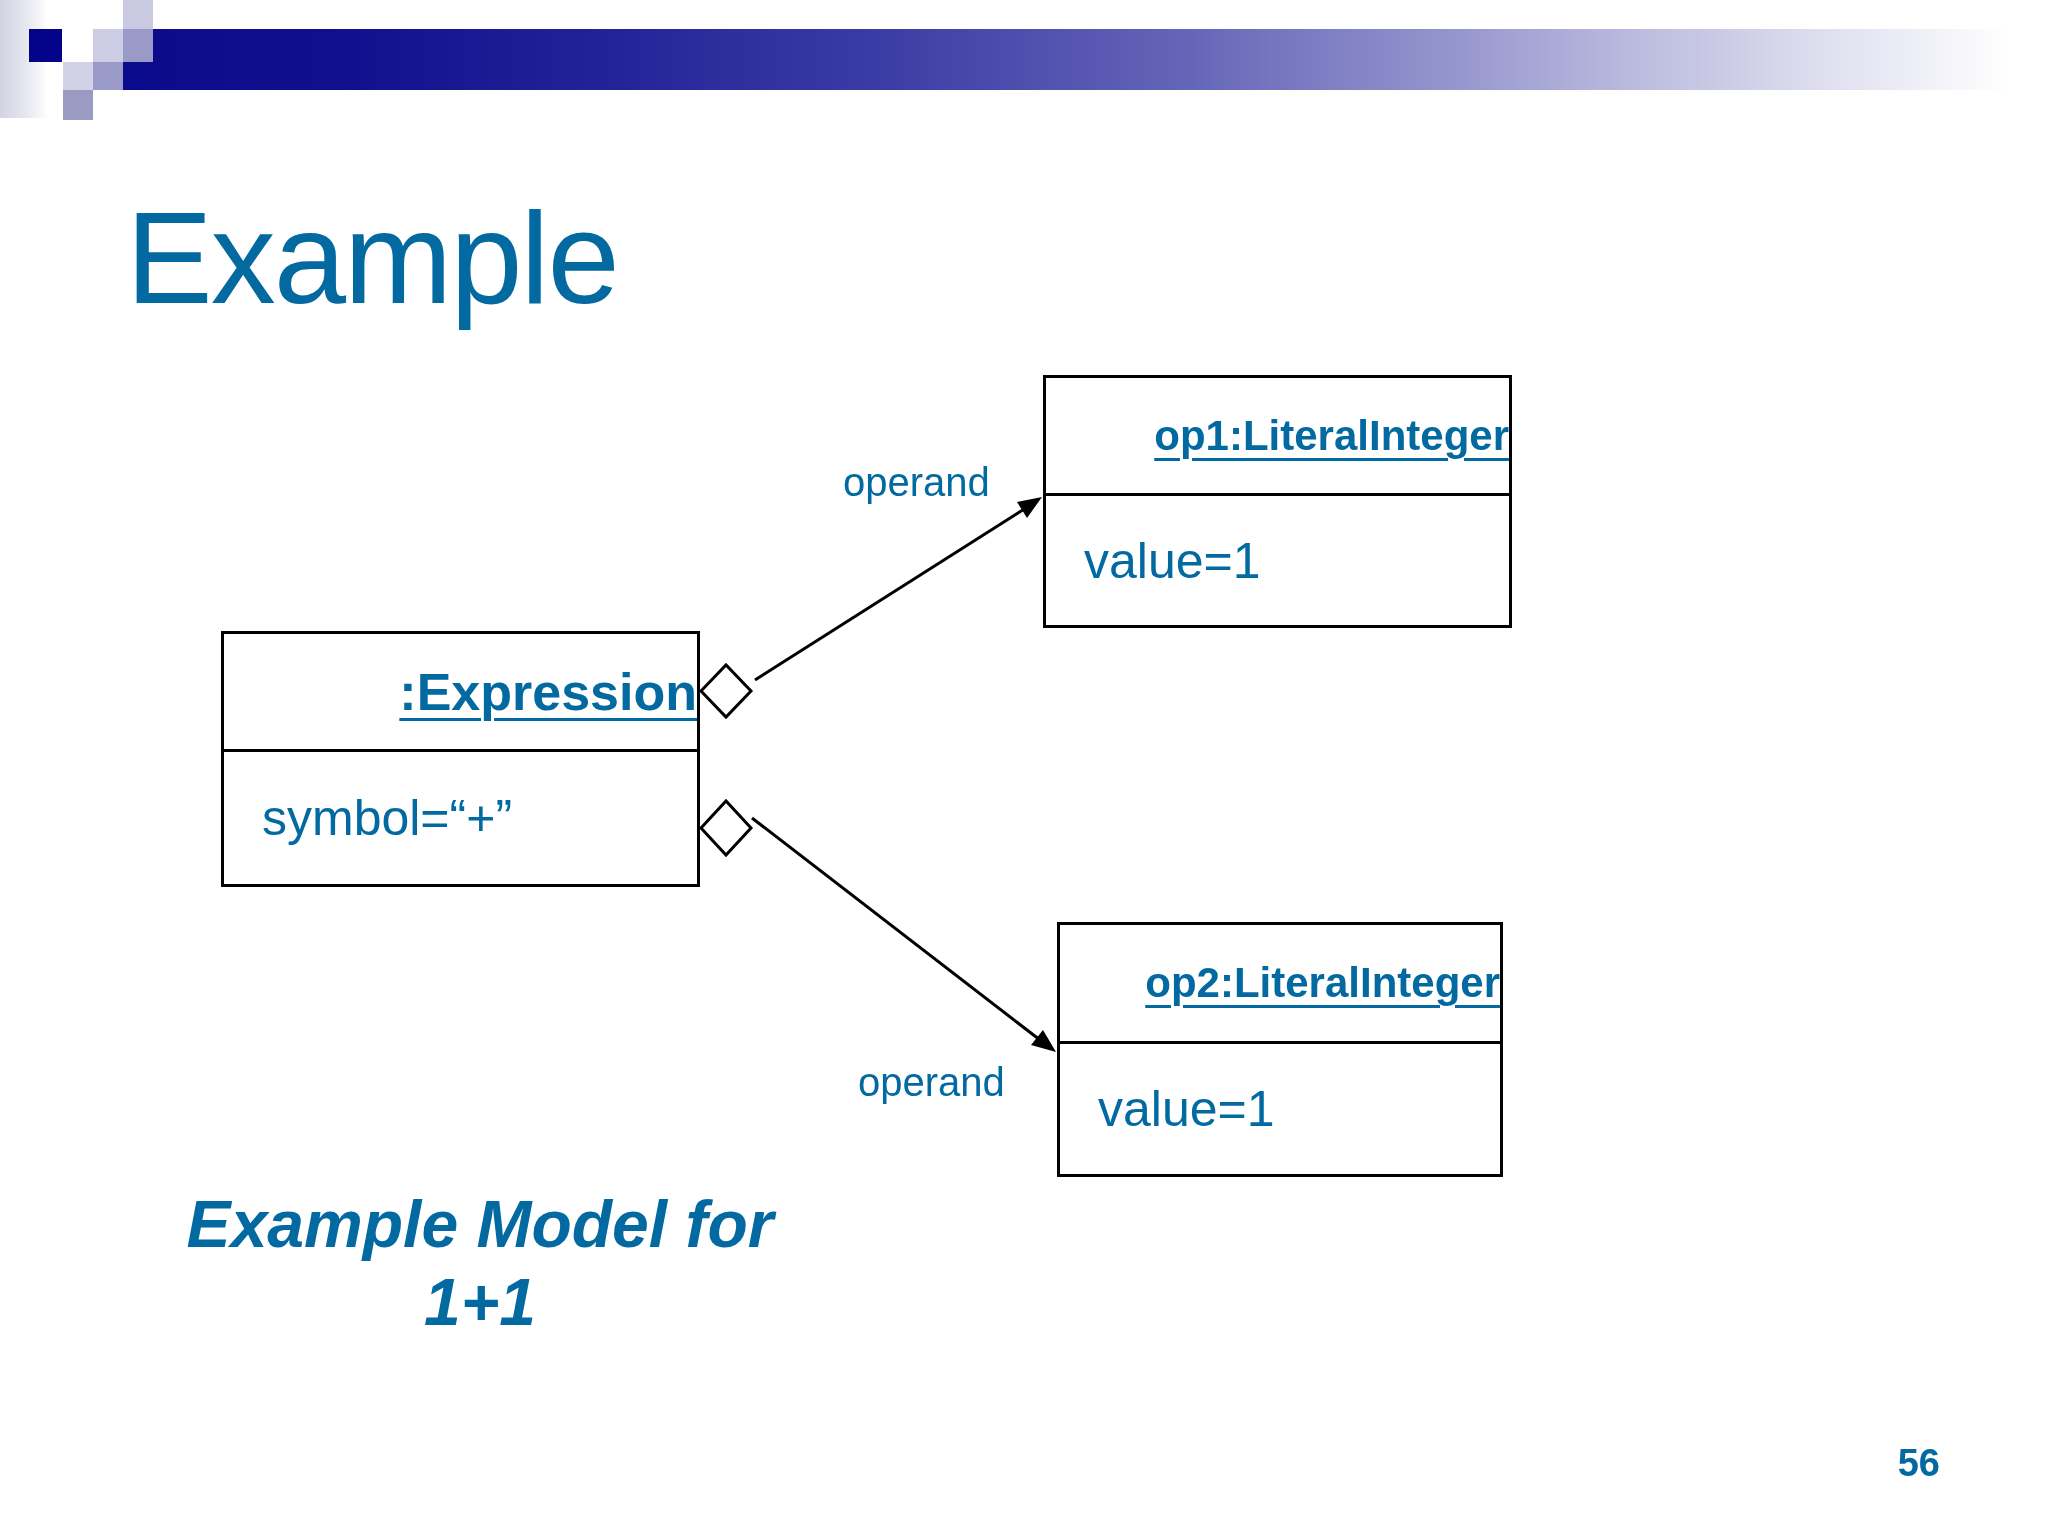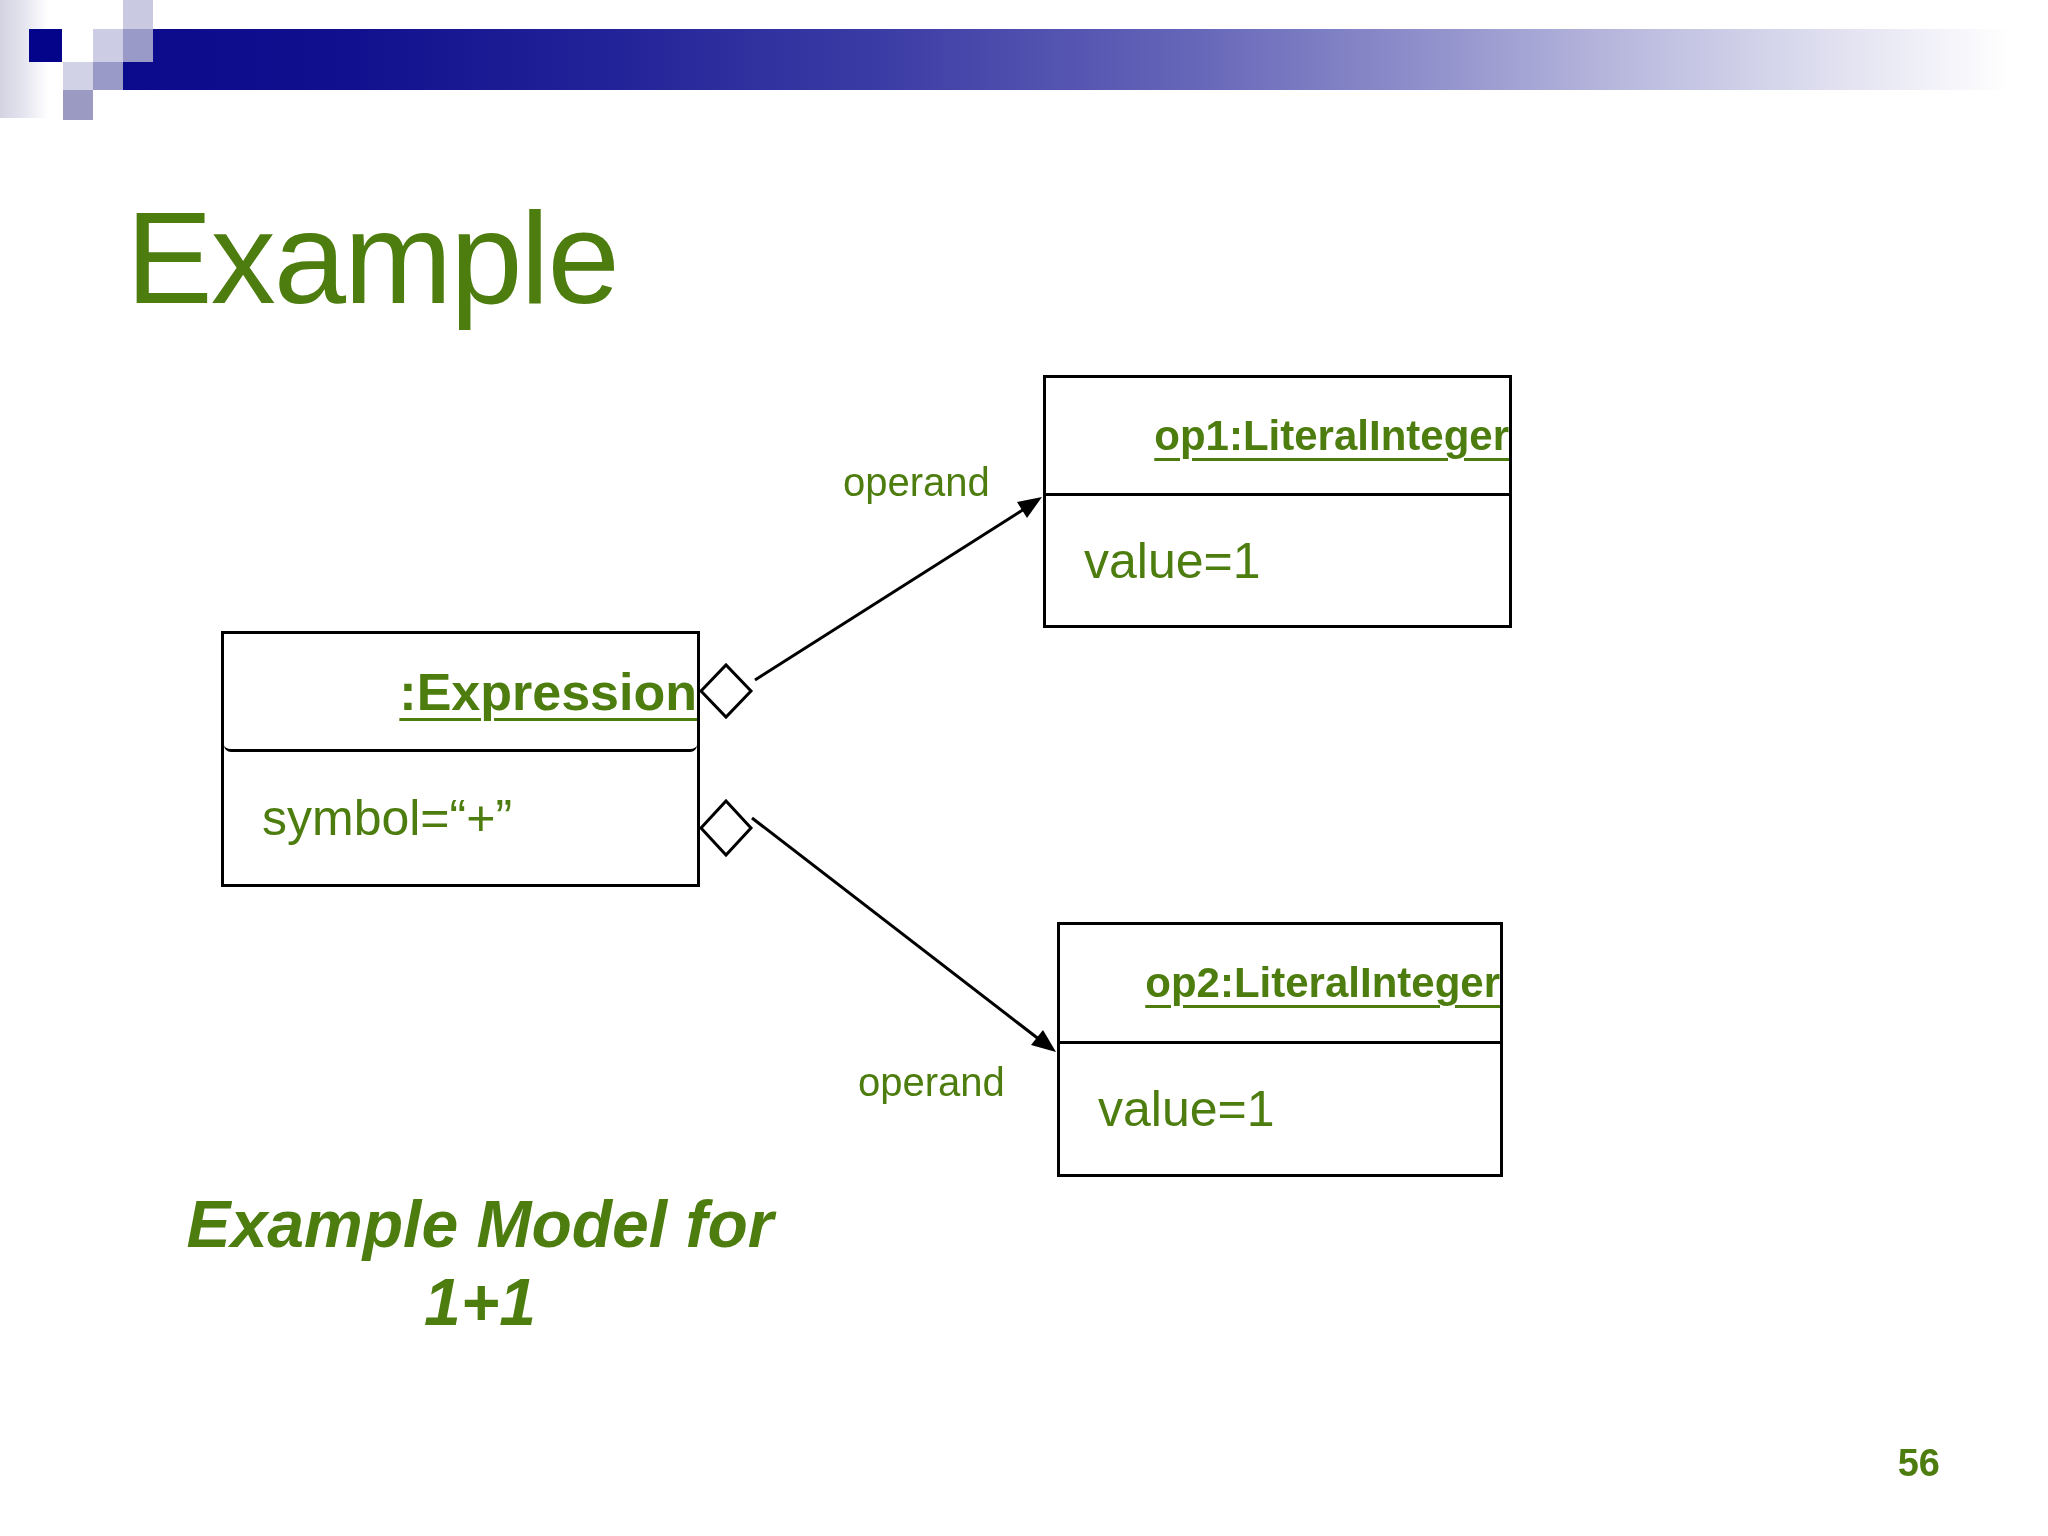--- a/index.html
+++ b/index.html
@@ -7,21 +7,21 @@
     padding: 0;
     background: #ffffff;
   }
   .slide {
     position: relative;
     width: 2048px;
     height: 1536px;
     background: #ffffff;
     overflow: hidden;
     font-family: "Liberation Sans", sans-serif;
-    color: #4d7c0f;
+    color: #0369a1;
   }
 
   
   .deco { position: absolute; }
   .deco-strip {
     left: 0; top: 0; width: 48px; height: 118px;
     background: linear-gradient(90deg, #d2d2e2 0%, #e7e7f1 55%, #ffffff 100%);
   }
   .deco-bar {
     left: 123px; top: 29px; width: 1925px; height: 61px;
@@ -62,21 +62,21 @@
   .box-op2        { left: 1057px; top: 922px; width: 446px; height: 255px; }
 
   .uml-title {
     border-bottom: 3px solid #000000;
     display: flex;
     align-items: center;
     justify-content: flex-end;
     font-weight: bold;
     box-sizing: border-box;
   }
-  .box-expression .uml-title { height: 118px; font-size: 52px; border-radius: 7px; }
+  .box-expression .uml-title { height: 118px; font-size: 52px; }
   .box-op1 .uml-title        { height: 118px; font-size: 42px; }
   .box-op2 .uml-title        { height: 119px; font-size: 42px; }
   .uml-title span {
     text-decoration: underline;
     text-decoration-thickness: 3px;
     text-underline-offset: 8px;
     white-space: nowrap;
   }
   .uml-attrs {
     flex: 1;

